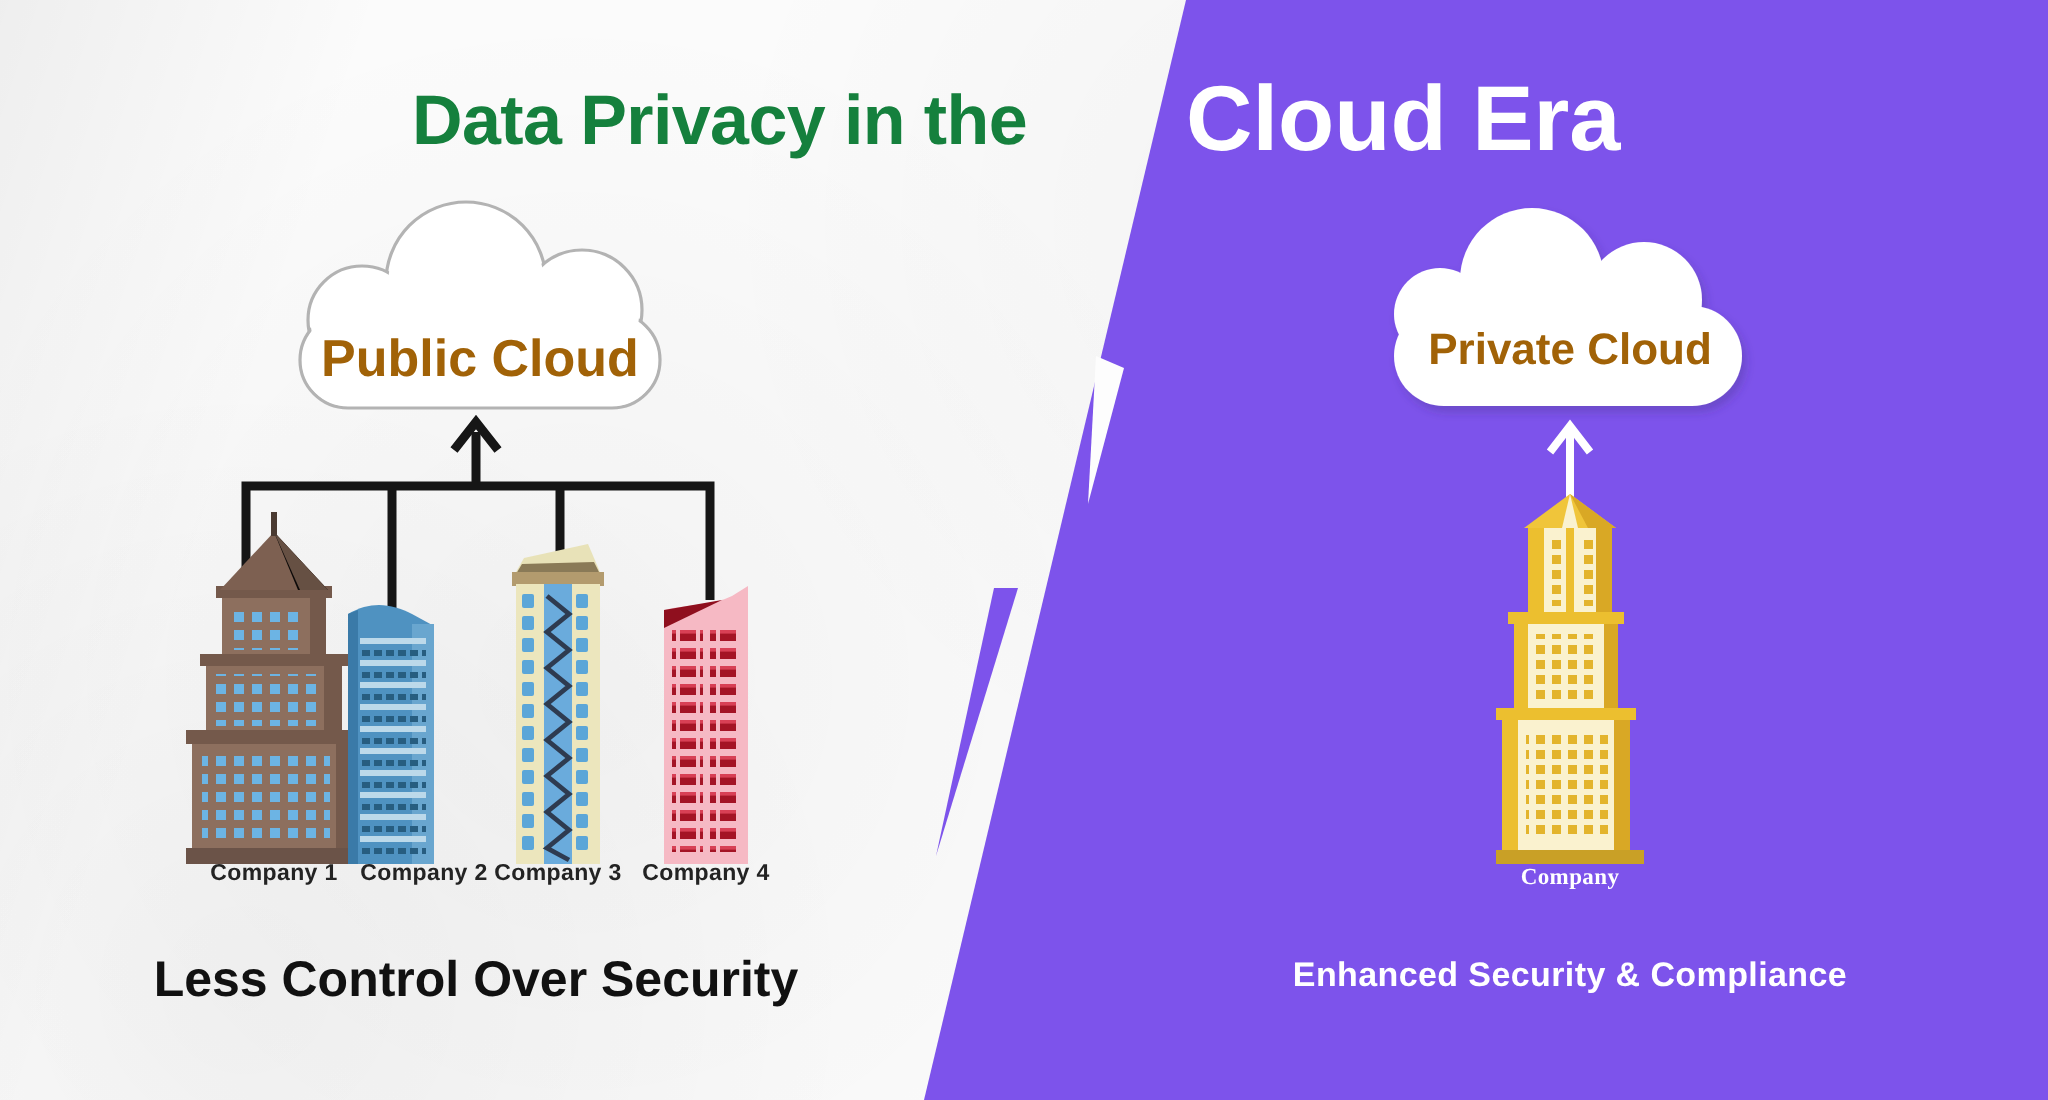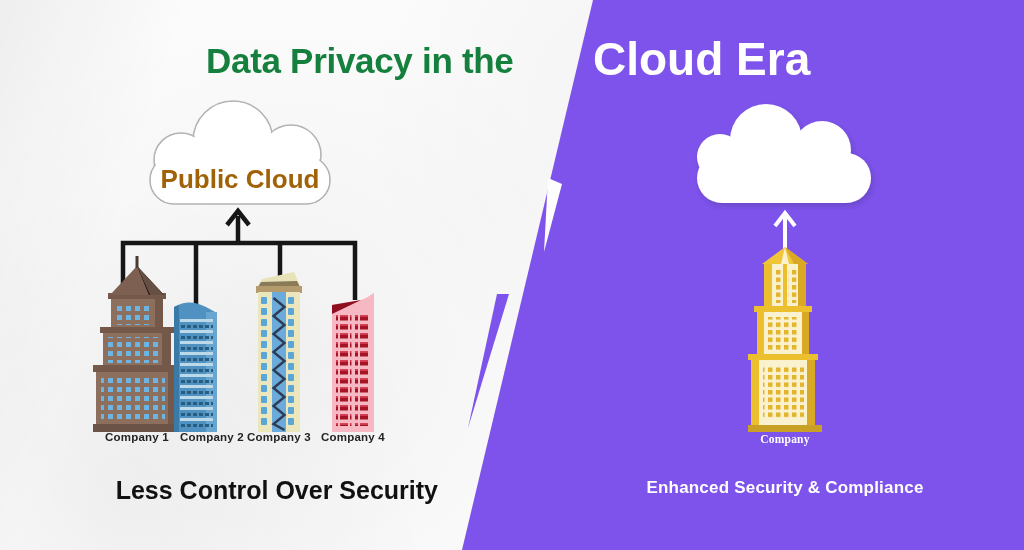--- a/index.html
+++ b/index.html
@@ -50,21 +50,21 @@
   }
   .company-label.c1{left:95px;}
   .company-label.c2{left:154px;margin-left:16px;}
   .company-label.c3{left:237px;}
   .company-label.c4{left:311px;}
   .company-label.hq{left:743px;top:433px;color:#ffffff;font-family:Liberation Serif, serif;}
 
   .caption{
     position:absolute;text-align:center;font-weight:800;white-space:nowrap;
   }
-  .caption.left{left:38px;top:476px;width:400px;font-size:25px;color:#111111;text-align:right;}
+  .caption.left{left:38px;top:476px;width:400px;font-size:25px;color:#111111;}
   .caption.right{left:563px;top:478px;width:444px;font-size:17px;color:#ffffff;letter-spacing:0.2px;}
 </style>
 </head>
 <body>
 
 <div id="stage">
 
   <div class="paper"></div>
   <div class="purple-panel"></div>
   <div class="slash white"></div>
@@ -198,20 +198,21 @@
       <rect x="783" y="264" width="4" height="42" fill="#ECBF2F"></rect>
       <rect x="773.5" y="269" width="8" height="34" fill="url(#winGold)"></rect>
       <rect x="788.5" y="269" width="8" height="34" fill="url(#winGold)"></rect>
       <polygon points="762,264 808,264 785,247" fill="#F0C53A"></polygon>
       <polygon points="785,247 808,264 794,264" fill="#D9A825"></polygon>
       <polygon points="785,247 781,264 789,264" fill="#FAF2CF"></polygon>
     </g>
   </svg>
 
   <div class="cloud-label public">Public Cloud</div>
+  <div class="cloud-label private">Private Cloud</div>
 
   <div class="company-label c1">Company 1</div>
   <div class="company-label c2">Company 2</div>
   <div class="company-label c3">Company 3</div>
   <div class="company-label c4">Company 4</div>
   <div class="company-label hq">Company</div>
 
   <div class="caption left">Less Control Over Security</div>
   <div class="caption right">Enhanced Security &amp; Compliance</div>
 </div>

